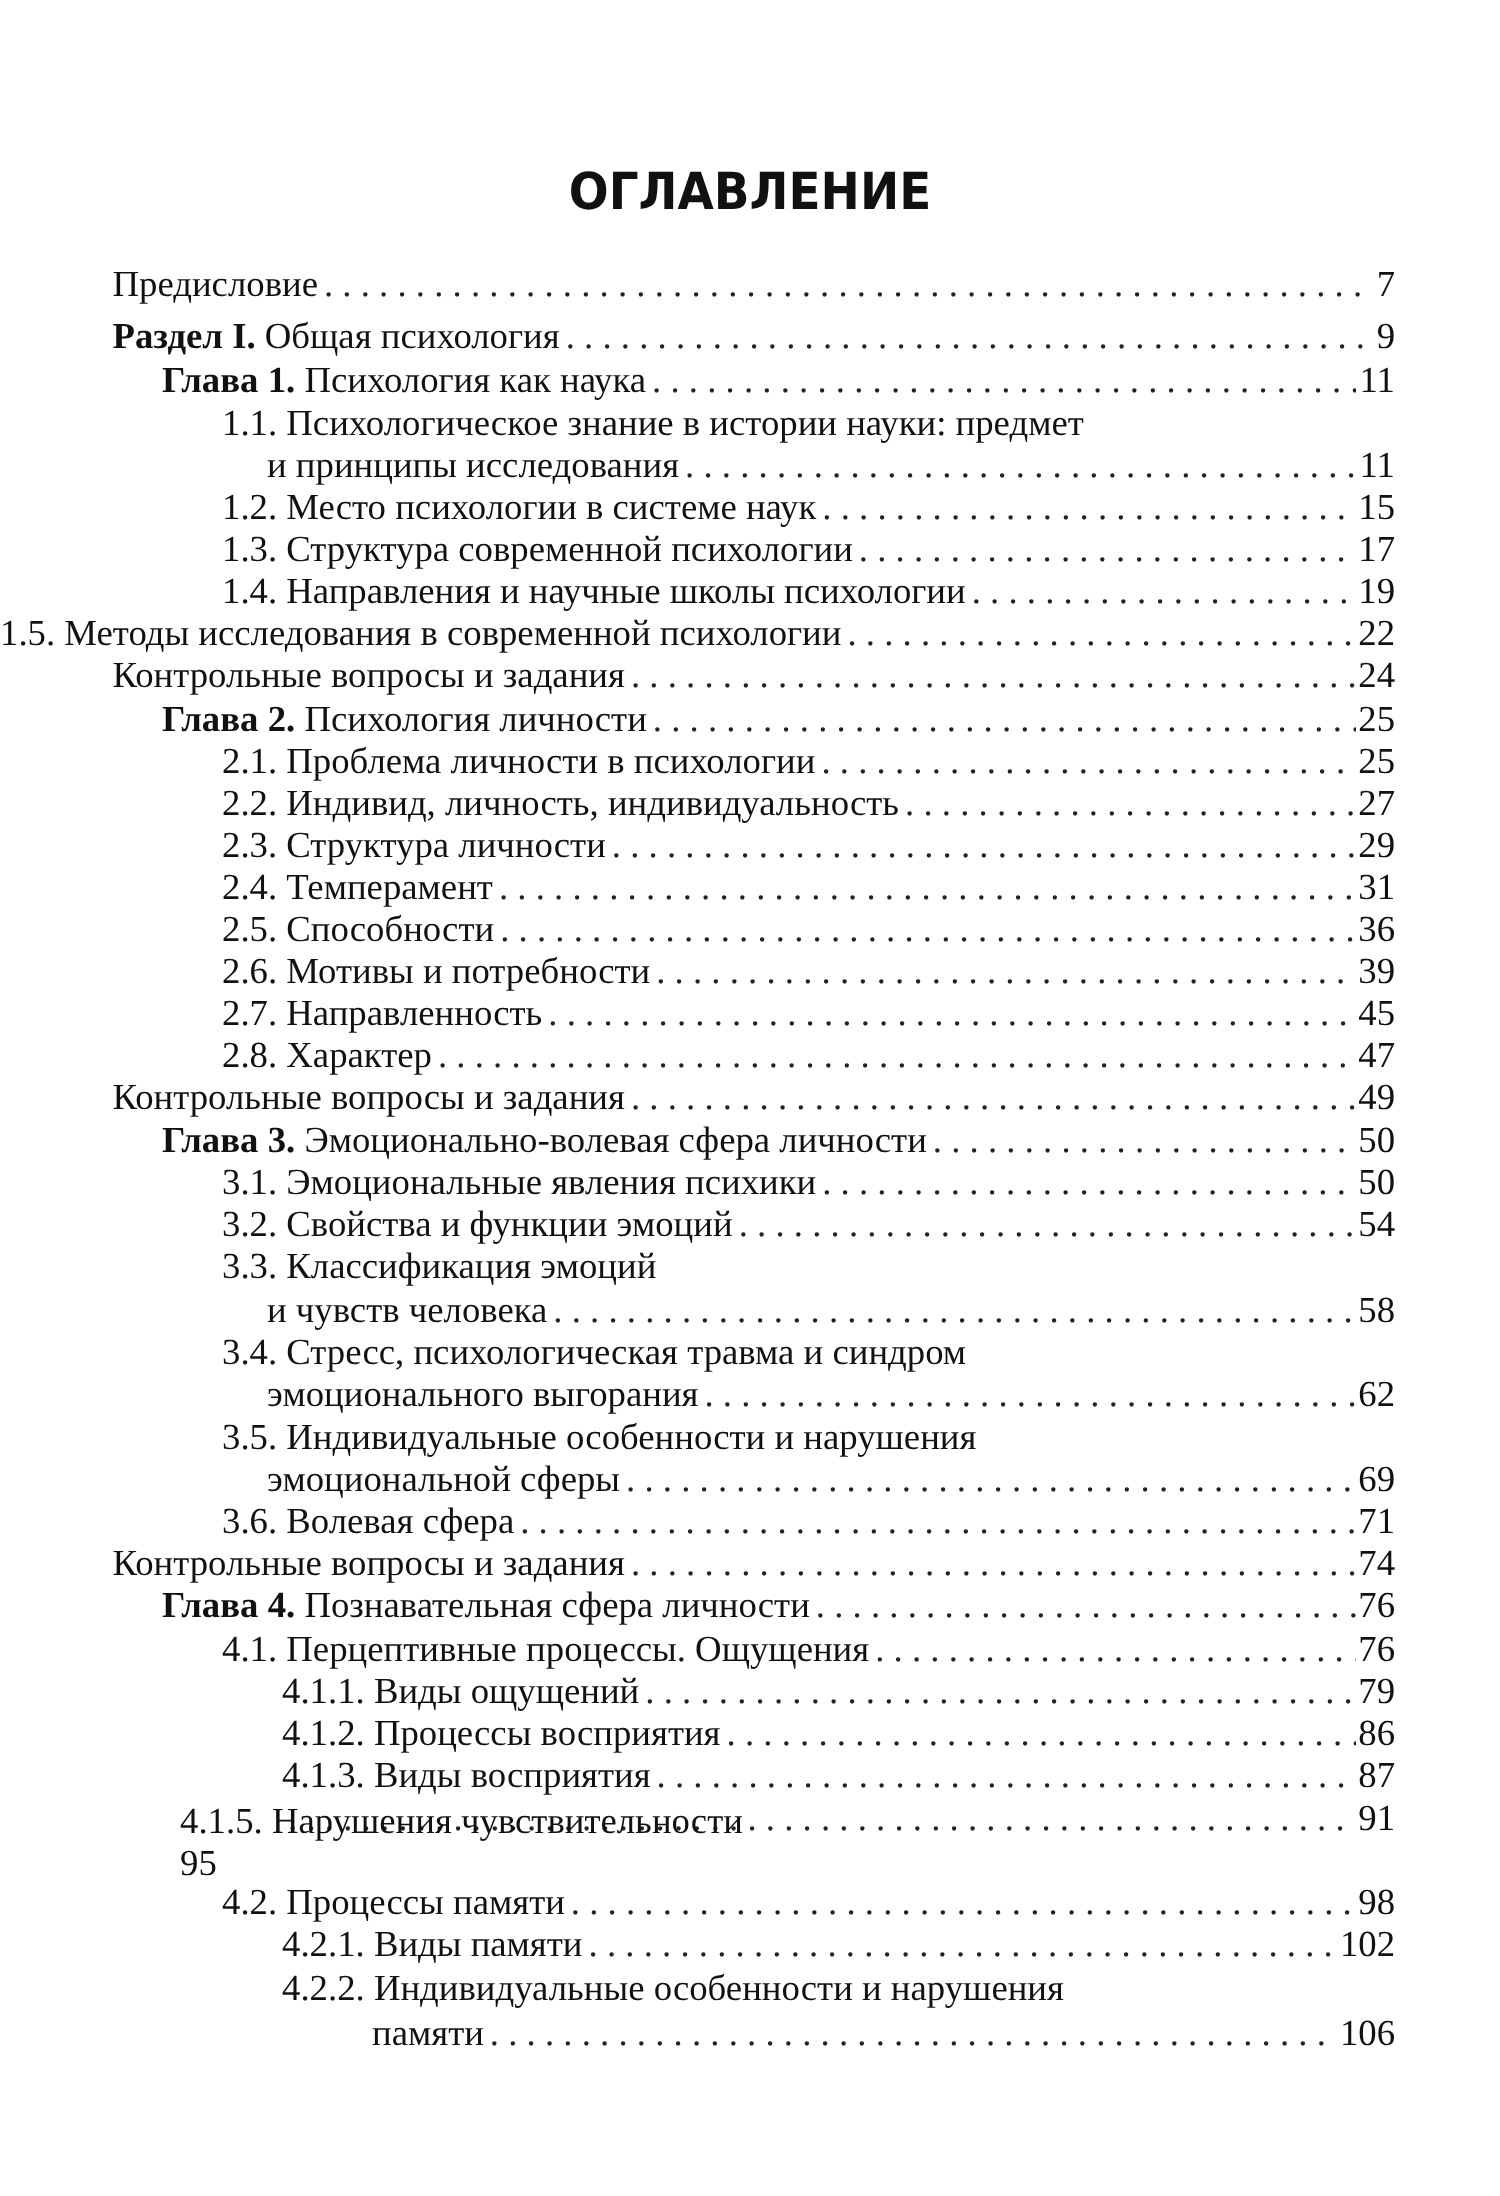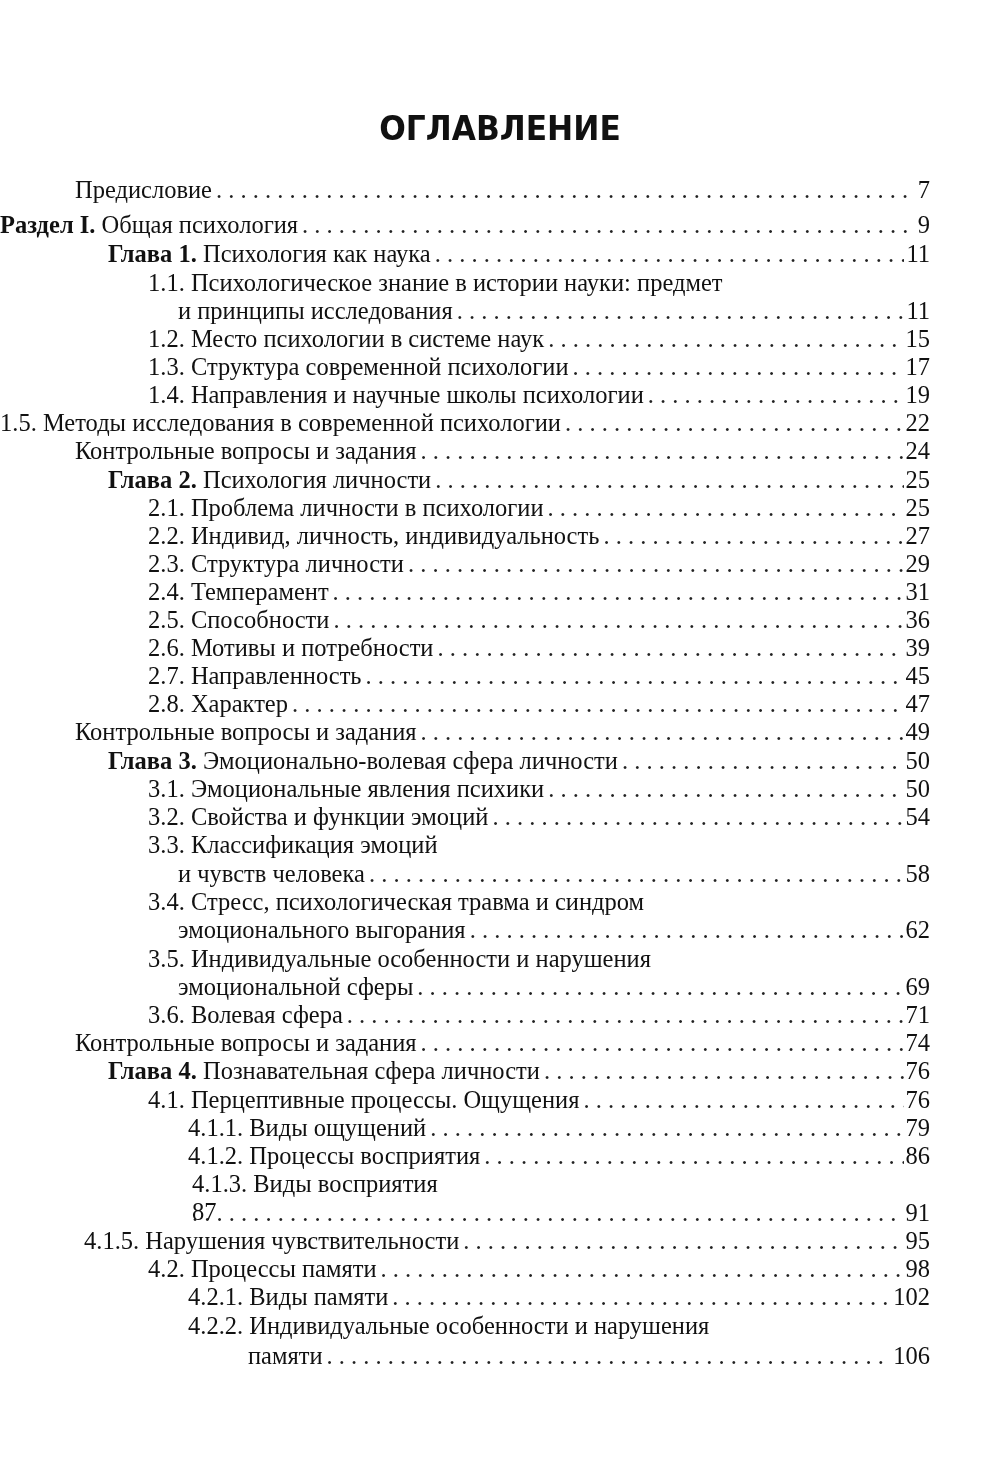--- a/index.html
+++ b/index.html
@@ -22,21 +22,21 @@
 <body>
 
 <div class="title">ОГЛАВЛЕНИЕ</div>
 
 <div id="toc">
     <div class="row" style="top: 176px; padding-left: 75px;">
       <span class="lbl"><span>Предисловие</span></span>
       <span class="dots"></span>
       <span class="pg">7</span>
     </div>
-    <div class="row" style="top: 211px;  align-items: center;">
+    <div class="row" style="top: 211px; padding-left: 75px; align-items: center;">
       <span class="lbl"><span class="bold">Раздел I.</span> <span>Общая психология</span></span>
       <span class="dots"></span>
       <span class="pg">9</span>
     </div>
     <div class="row" style="top: 240px; padding-left: 108px;">
       <span class="lbl"><span class="bold">Глава 1.</span> <span>Психология как наука</span></span>
       <span class="dots"></span>
       <span class="pg">11</span>
     </div>
     <div class="row nodots" style="top: 269px; padding-left: 148px;">
@@ -192,30 +192,30 @@
     <div class="row" style="top: 1114px; padding-left: 188px;">
       <span class="lbl"><span class="num-prefix">4.1.1.</span> <span>Виды ощущений</span></span>
       <span class="dots"></span>
       <span class="pg">79</span>
     </div>
     <div class="row" style="top: 1142px; padding-left: 188px; align-items: center;">
       <span class="lbl"><span class="num-prefix">4.1.2.</span> <span>Процессы восприятия</span></span>
       <span class="dots"></span>
       <span class="pg">86</span>
     </div>
-    <div class="row" style="top: 1170px; padding-left: 188px; flex-direction: column;">
+    <div class="row" style="top: 1170px; padding-left: 188px;">
       <span class="lbl"><span class="num-prefix">4.1.3.</span> <span>Виды восприятия</span></span>
       <span class="dots"></span>
       <span class="pg">87</span>
     </div>
     <div class="row" style="top: 1199px; padding-left: 188px;">
       <span class="dots"></span>
       <span class="pg">91</span>
     </div>
-    <div class="row" style="top: 1227px; padding-left: 84px;">
+    <div class="row" style="top: 1201px; padding-left: 116px; flex-direction: column;">
       <span class="lbl"><span class="num-prefix">4.1.5.</span> <span>Нарушения чувствительности</span></span>
       <span class="dots"></span>
       <span class="pg">95</span>
     </div>
     <div class="row" style="top: 1255px; padding-left: 148px;">
       <span class="lbl"><span class="num-prefix">4.2.</span> <span>Процессы памяти</span></span>
       <span class="dots"></span>
       <span class="pg">98</span>
     </div>
     <div class="row" style="top: 1283px; padding-left: 188px;">

